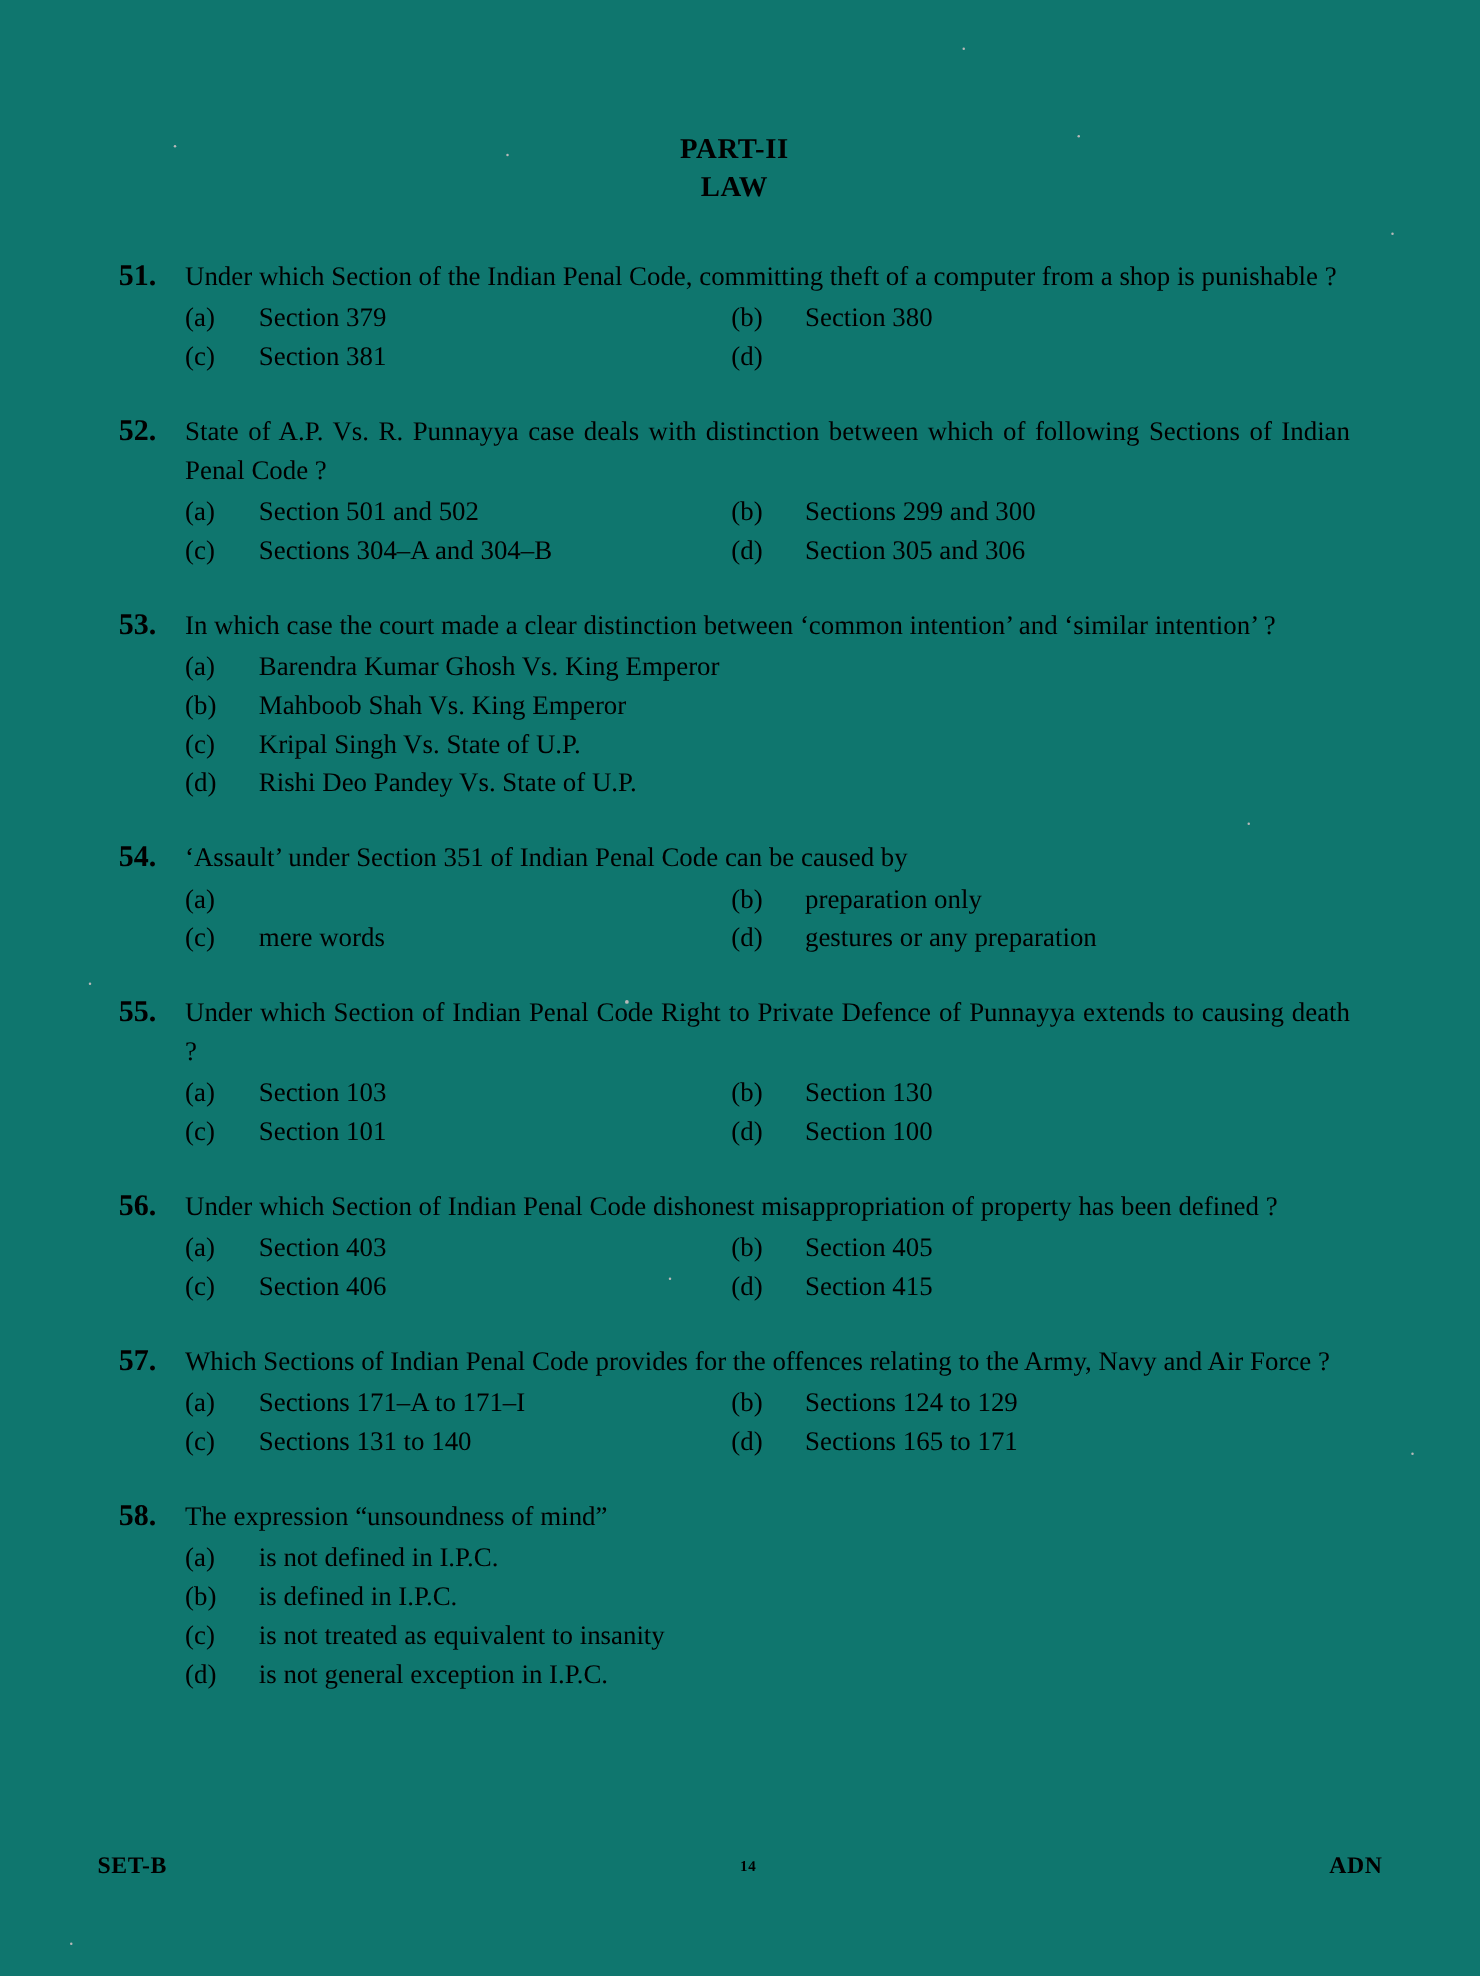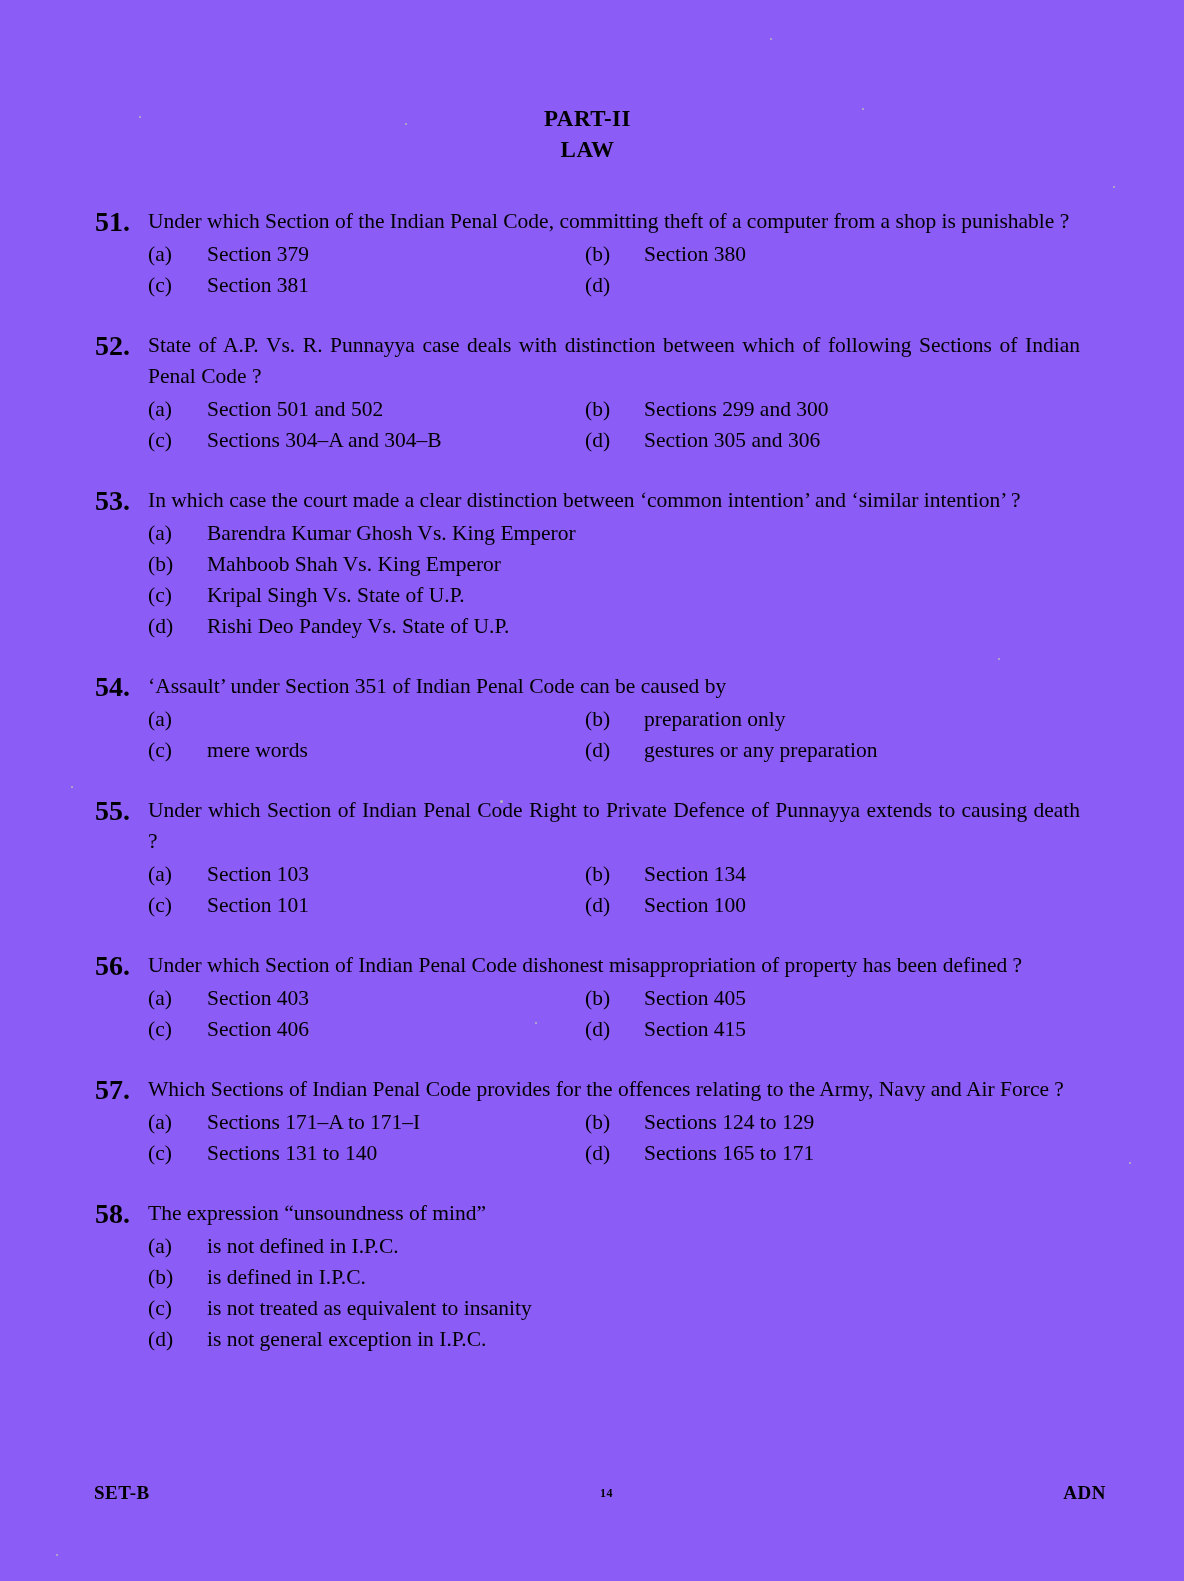--- a/index.html
+++ b/index.html
@@ -10,21 +10,21 @@
   }
   body {
     font-family: "Liberation Serif", "DejaVu Serif", serif;
     color: #000000;
   }
 
   .page {
     position: relative;
     width: 1184px;
     height: 1581px;
-    background: #8b5cf6;
+    background: #0f766e;
     overflow: hidden;
     box-sizing: border-box;
   }
 
   
   .speckle {
     position: absolute;
     border-radius: 50%;
     background: #b9b9b9;
     pointer-events: none;
@@ -56,21 +56,21 @@
   .q-list {
     margin-top: 40px;
   }
   .question {
     display: flex;
     align-items: flex-start;
     margin-bottom: 29px;
   }
   .q-num {
     flex: 0 0 53px;
-    font-size: 28px;
+    font-size: 24px;
     font-weight: bold;
     line-height: 31px;
     text-align: left;
     padding-top: 0px;
   }
   .q-body {
     flex: 1 1 auto;
     min-width: 0;
   }
   .q-stem {
@@ -114,21 +114,20 @@
   .doc-footer {
     position: absolute;
     left: 78px;
     right: 78px;
     top: 1482px;
     display: flex;
     align-items: center;
     font-weight: bold;
     font-size: 19px;
     letter-spacing: 0.5px;
-    margin-left: 16px;
   }
   .foot-left  { flex: 0 0 auto; }
   .foot-center{ flex: 1 1 auto; text-align: center; font-size: 12px; }
   .foot-right { flex: 0 0 auto; }
 </style>
 </head>
 <body>
 
 <div class="page">
 
@@ -250,21 +249,21 @@
           <div class="q-num">55.</div>
           <div class="q-body">
             <p class="q-stem">Under which Section of Indian Penal Code Right to Private Defence of Punnayya extends to causing death ?</p>
             <div class="options two-col">
               <div class="option">
                 <span class="opt-key">(a)</span>
                 <span class="opt-text">Section 103</span>
               </div>
               <div class="option">
                 <span class="opt-key">(b)</span>
-                <span class="opt-text">Section 134</span>
+                <span class="opt-text">Section 130</span>
               </div>
               <div class="option">
                 <span class="opt-key">(c)</span>
                 <span class="opt-text">Section 101</span>
               </div>
               <div class="option">
                 <span class="opt-key">(d)</span>
                 <span class="opt-text">Section 100</span>
               </div>
             </div>

